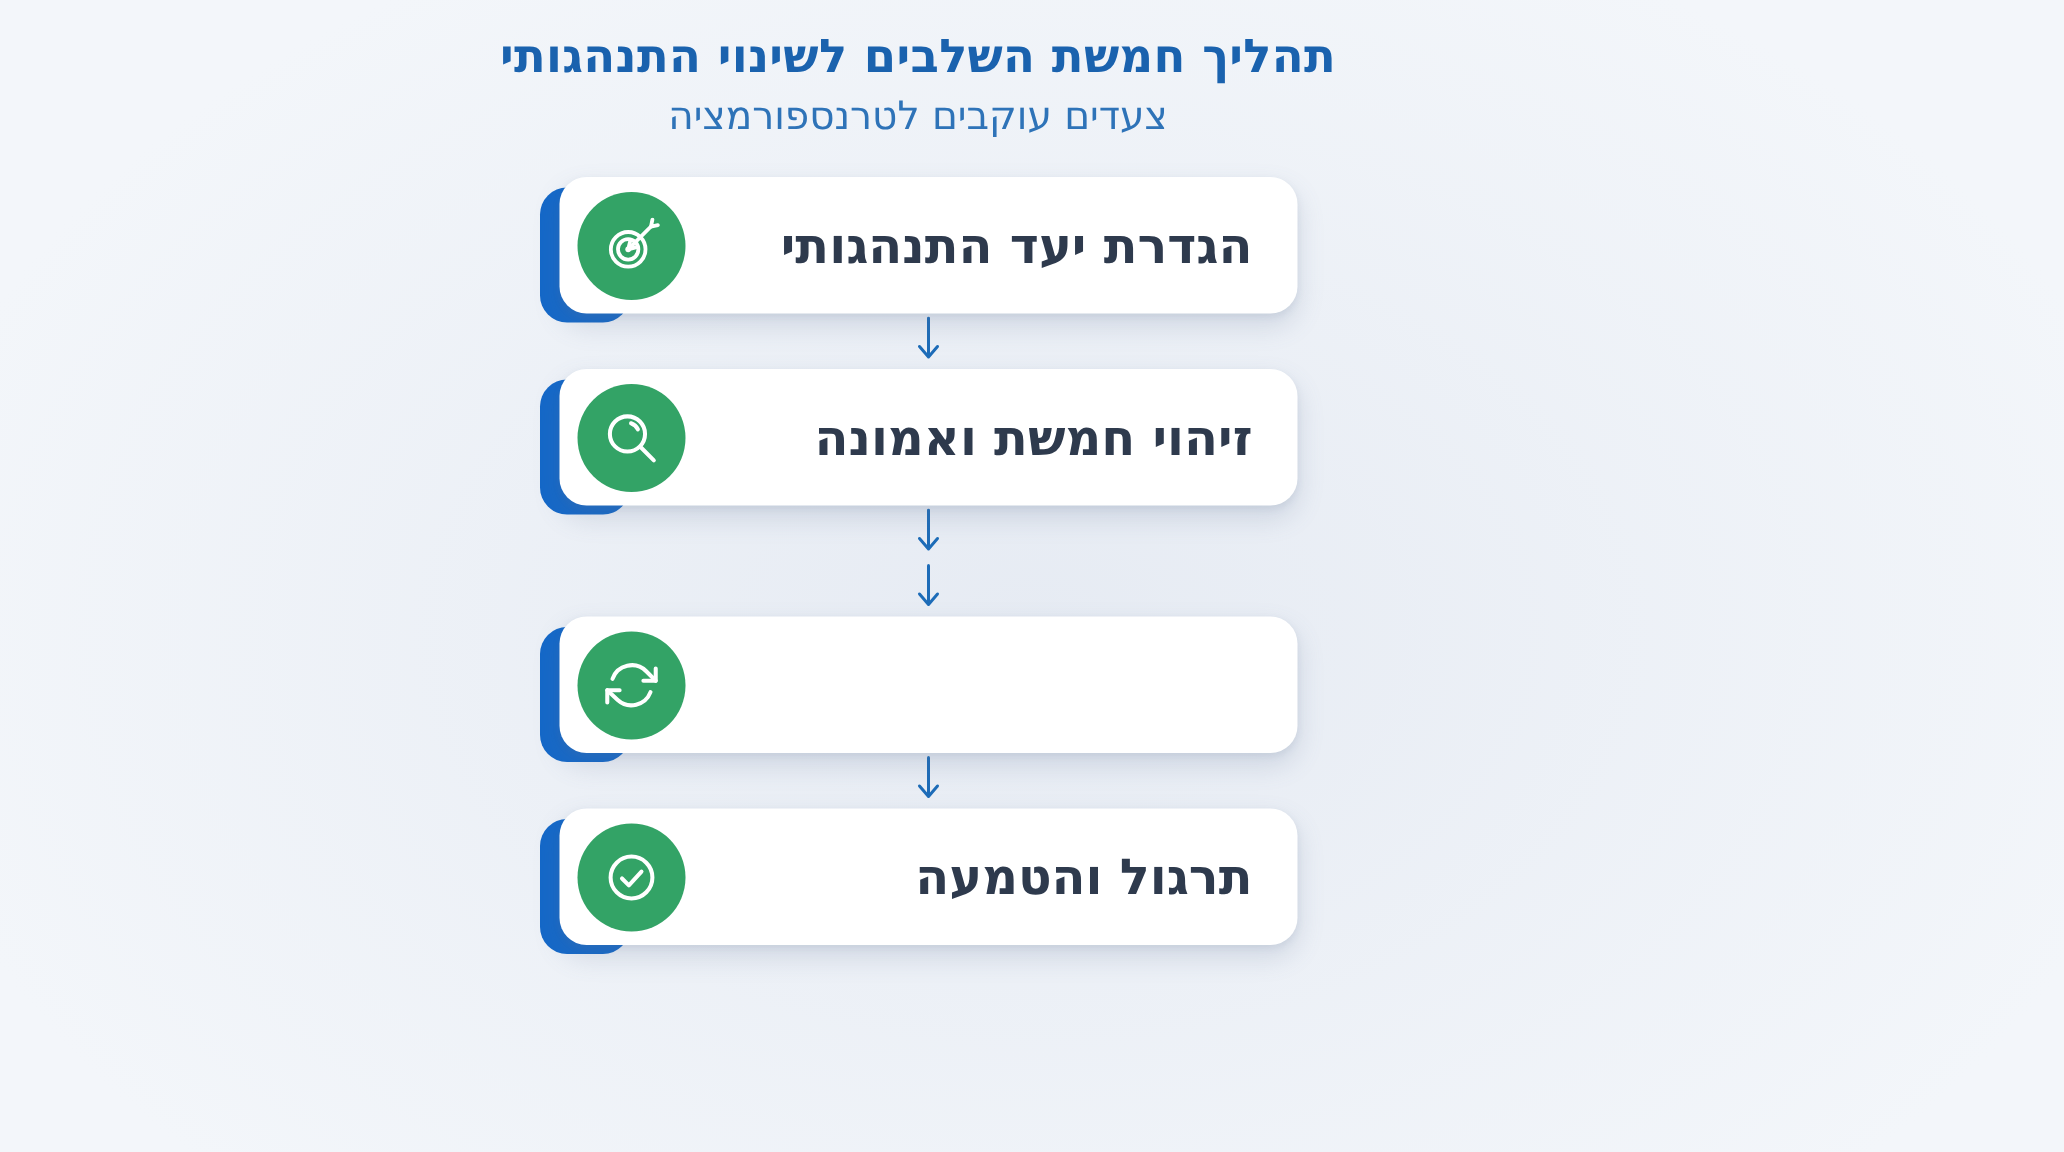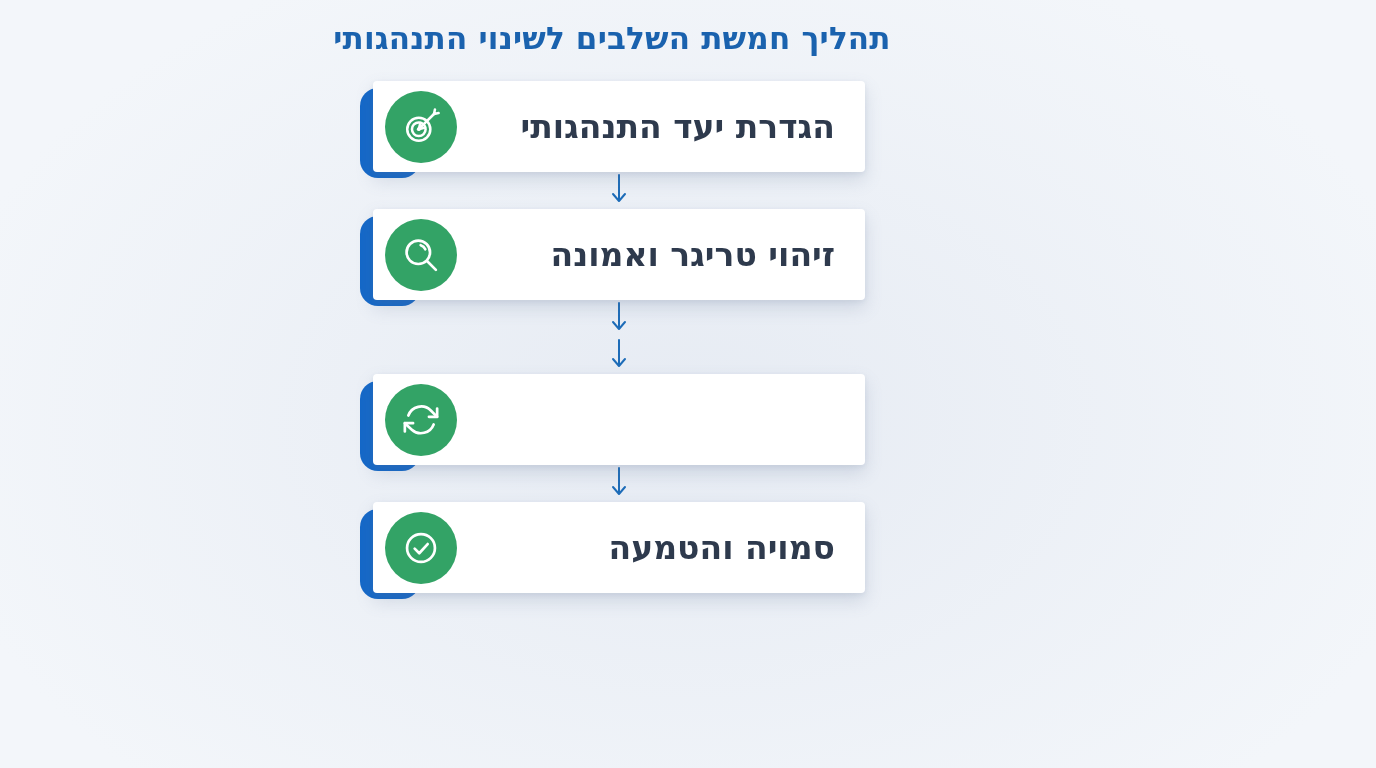--- a/index.html
+++ b/index.html
@@ -45,21 +45,21 @@
     left: -13px; top: 7px; bottom: -6px;
     width: 60px;
     background: var(--accent-blue, #1468c8);
     border-radius: 18px;
     z-index: 0;
   }
   .card-face {
     position: relative; z-index: 1;
     height: 91px;
     background: #ffffff;
-    border-radius: 4px;
+    border-radius: 18px;
     box-shadow: 0 8px 18px rgba(96, 114, 148, 0.20), 0 2px 5px rgba(96, 114, 148, 0.10);
     display: flex;
     align-items: center;
     justify-content: space-between;
     padding: 0 30px 0 12px;
   }
   .icon-circle {
     width: 72px; height: 72px;
     border-radius: 50%;
     background: var(--icon-green, #33a366);
@@ -83,20 +83,21 @@
   }
   .connector svg { display: block; }
 </style>
 </head>
 <body>
 
 <div class="stage">
 
   <div class="header">
     <div class="title" dir="rtl">תהליך חמשת השלבים לשינוי התנהגותי</div>
+    <div class="subtitle" dir="rtl">צעדים עוקבים לטרנספורמציה</div>
   </div>
 
   <div class="flow">
 
     <div class="card">
       <div class="card-accent"></div>
       <div class="card-face">
         <div class="icon-circle">
           <span>
             <svg width="38" height="38" viewBox="0 0 24 24" fill="none" stroke="#ffffff" stroke-width="1.6" stroke-linecap="round" stroke-linejoin="round">
@@ -127,21 +128,21 @@
       <div class="card-face">
         <div class="icon-circle">
           <span>
             <svg width="38" height="38" viewBox="0 0 24 24" fill="none" stroke="#ffffff" stroke-width="1.7" stroke-linecap="round" stroke-linejoin="round">
               <circle cx="10.3" cy="10.3" r="7.4"></circle>
               <line x1="15.8" y1="15.8" x2="21.4" y2="21.4"></line>
               <path d="M11.8 5.8 a4.8 4.8 0 0 1 2.9 2.6"></path>
             </svg>
           </span>
         </div>
-        <div class="step-label" dir="rtl">זיהוי טריגר ואמונה</div>
+        <div class="step-label" dir="rtl">זיהוי חמשת ואמונה</div>
       </div>
     </div>
 
     <div class="connector">
       <span>
         <svg width="18" height="34" viewBox="0 0 18 34" fill="none" stroke="#1d6cb8" stroke-width="2" stroke-linecap="round" stroke-linejoin="round">
           <line x1="9" y1="1" x2="9" y2="26"></line>
           <polyline points="3,20 9,27 15,20"></polyline>
         </svg>
       </span>
@@ -186,18 +187,18 @@
       <div class="card-accent"></div>
       <div class="card-face">
         <div class="icon-circle">
           <span>
             <svg width="38" height="38" viewBox="0 0 24 24" fill="none" stroke="#ffffff" stroke-width="1.7" stroke-linecap="round" stroke-linejoin="round">
               <circle cx="12" cy="12" r="8.8"></circle>
               <polyline points="8,12.4 10.9,15.3 16.2,9.5"></polyline>
             </svg>
           </span>
         </div>
-        <div class="step-label" dir="rtl">סמויה והטמעה</div>
+        <div class="step-label" dir="rtl">תרגול והטמעה</div>
       </div>
     </div>
 
   </div>
 </div>
 
 </body></html>

